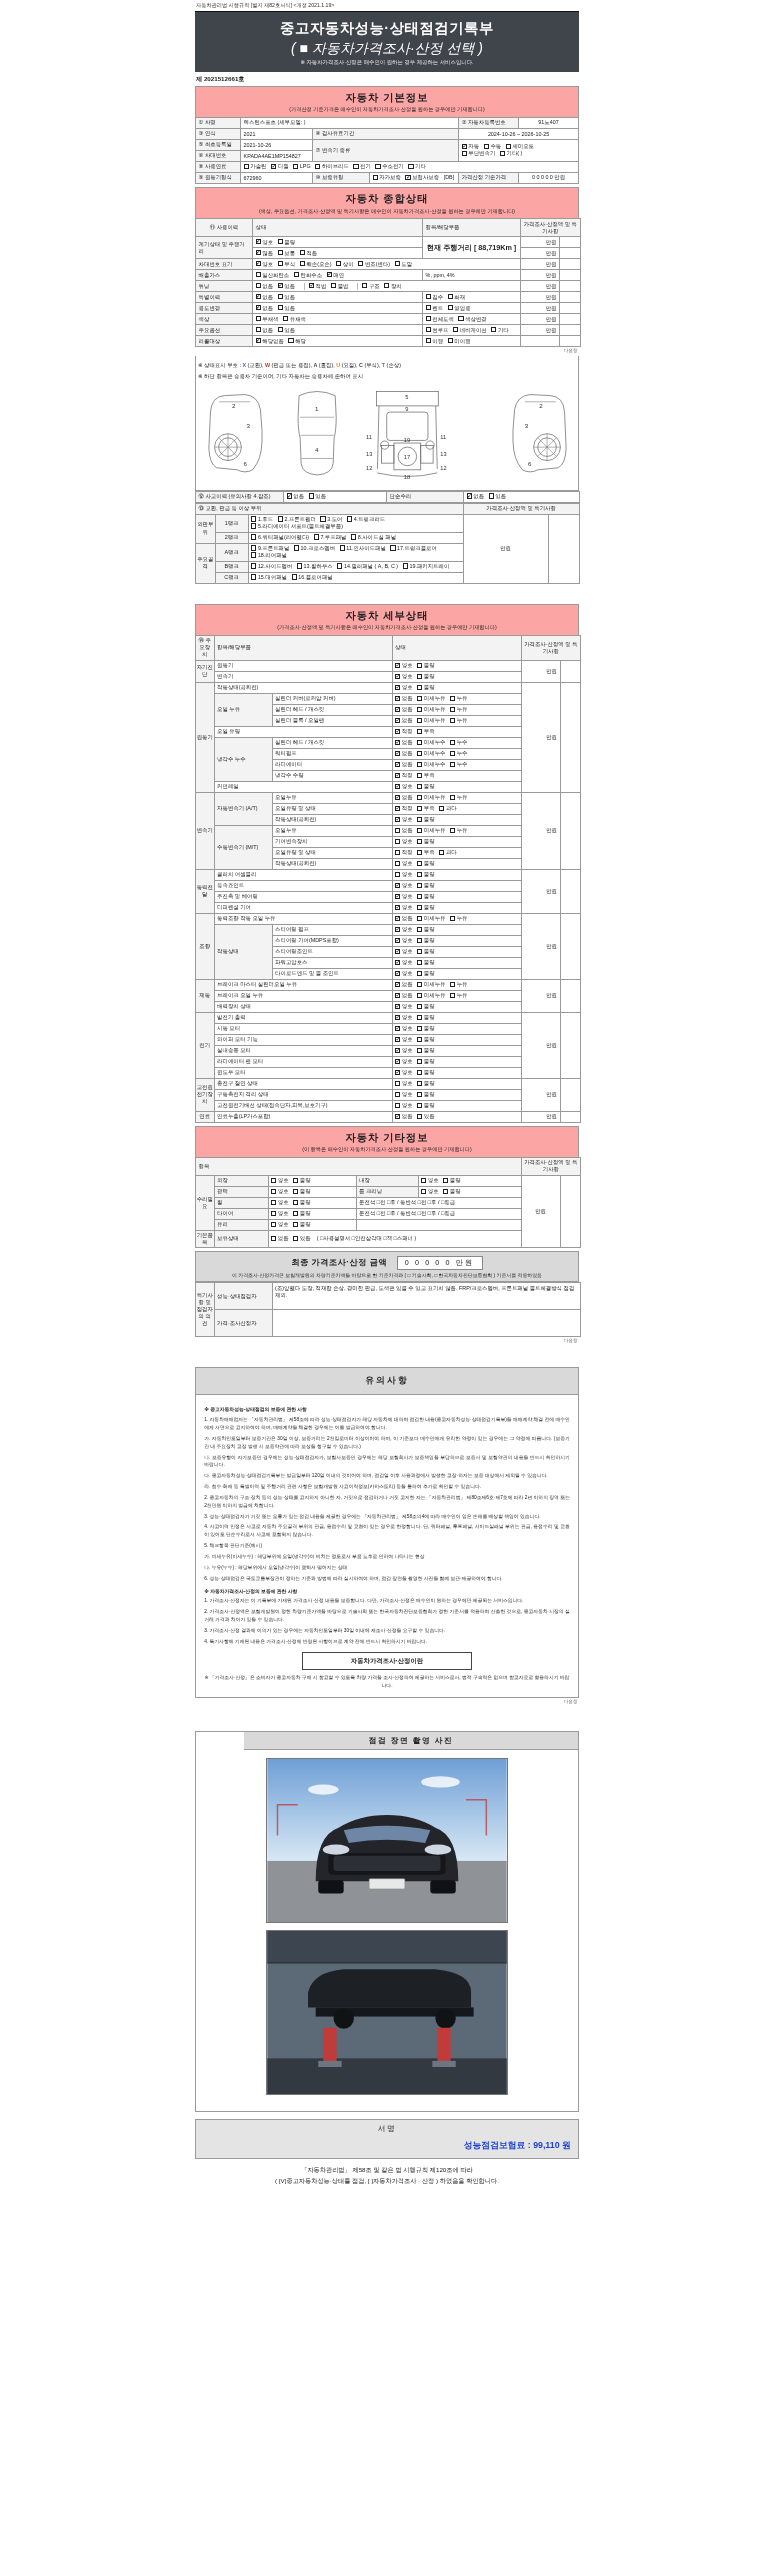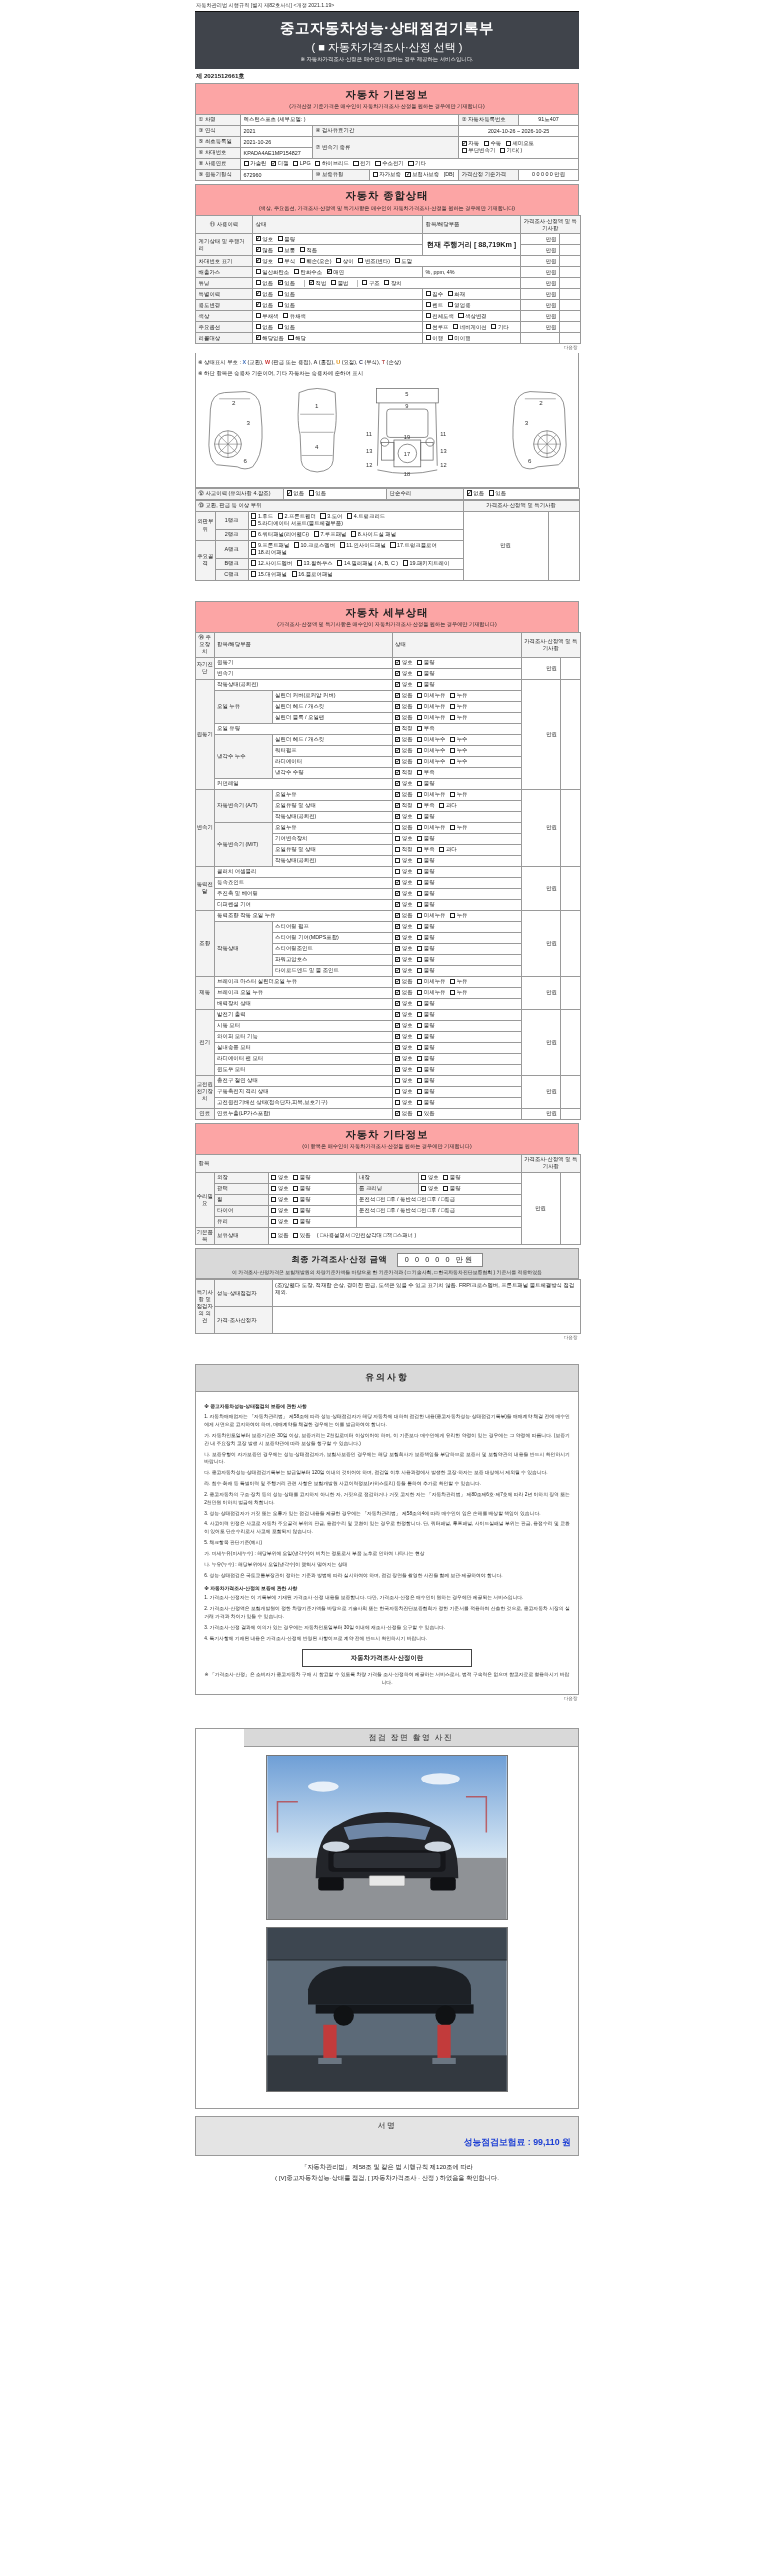--- a/index.html
+++ b/index.html
@@ -3,21 +3,21 @@
 <meta charset="utf-8">
 <style>
   * { box-sizing: border-box; margin: 0; padding: 0; }
   body { background:#ffffff; font-family:"Liberation Sans","DejaVu Sans",sans-serif; color:#222; }
   #page { position:relative; width:727px; height:2576px; background:#fff; overflow:hidden; }
   #doc  { position:absolute; left:195px; top:1px; width:384px; }
 
   .formref { font-size:5.2px; color:#333; padding:1px 0 1.5px 1px; }
   .dochead { background:#40444b; color:#fff; text-align:center; padding:7.2px 2.1px 6.2px; border-top:1.5px solid #111; }
   .dochead .t1 { font-size:14.4px; font-weight:bold; letter-spacing:0.5px; }
-  .dochead .t2 { font-size:11px; margin-top:2.1px; }
+  .dochead .t2 { font-size:14px; margin-top:2.1px;font-style:italic; }
   .dochead .t3 { font-size:5.4px; margin-top:1.5px; color:#e8e8e8; }
   .docno { font-size:6.2px; font-weight:bold; padding:2.1px 1px; }
 
   .secband { background:#fca5a5; border:0.5px solid #9a9a9a; border-bottom:none; text-align:center; padding:4.1px 2.1px 3.6px; }
   .secband .st1 { font-size:10.3px; font-weight:bold; letter-spacing:1px; }
   .secband .st2 { font-size:5.2px; margin-top:1.5px; color:#222; }
 
   table { border-collapse:collapse; width:100%; table-layout:fixed; }
   td, th { border:0.5px solid #9a9a9a; font-size:5.4px; padding:1.5px 2.6px; vertical-align:middle; word-break:break-all; }
   td.lab { background:#f3f3f3; }
@@ -47,21 +47,21 @@
 
   .noticebox { border:0.5px solid #9a9a9a; }
   .noticetitle { background:#d9d9d9; border-bottom:0.5px solid #9a9a9a; text-align:center; font-size:8.8px; font-weight:bold; letter-spacing:2.1px; padding:7px 0; }
   .noticebody { padding:6.2px 8.2px 7.2px; font-size:4.8px; line-height:1.62; color:#222; }
   .noticebody p { margin-bottom:3.1px; text-align:justify; }
   .noticebody .nh { font-weight:bold; margin:5.2px 0 2.1px; }
   .defbox { border:0.8px solid #444; width:170px; margin:6.2px auto 4.1px; text-align:center; font-size:6.4px; font-weight:bold; padding:3.1px 2.1px; }
   .defnote { font-size:4.8px; text-align:center; }
 
   .photobox { border:0.5px solid #9a9a9a; }
-  .phototitle { background:#d9d9d9; border-bottom:0.5px solid #9a9a9a; text-align:center; font-size:7.7px; font-weight:normal; letter-spacing:1.5px; padding:3.6px 0;margin-left:48px; }
+  .phototitle { background:#d9d9d9; border-bottom:0.5px solid #9a9a9a; text-align:center; font-size:7.7px; font-weight:bold; letter-spacing:1.5px; padding:3.6px 0;margin-left:48px; }
   .photoarea { padding:7.2px 0 9.3px; text-align:center; }
   .photo { display:block; margin:0 auto 7.2px; border:0.5px solid #777; }
 
   .signbox { border:0.5px solid #9a9a9a; background:#e4e4e4; padding:4.1px 7.2px 6.2px; }
   .signbox .sg-t { text-align:center; font-size:7.7px; letter-spacing:1.5px; }
   .fee { text-align:right; font-size:8.8px; font-weight:bold; color:#1d3fd4; margin-top:5.2px; }
   .confirm { text-align:center; font-size:6.2px; line-height:1.7; margin-top:6.2px; }
 
   .mt6{margin-top:3.1px;} .mt10{margin-top:20px;} .mt14{margin-top:7.2px;}
   .gap40{height:20.6px;} .gap46{height:24px;}

